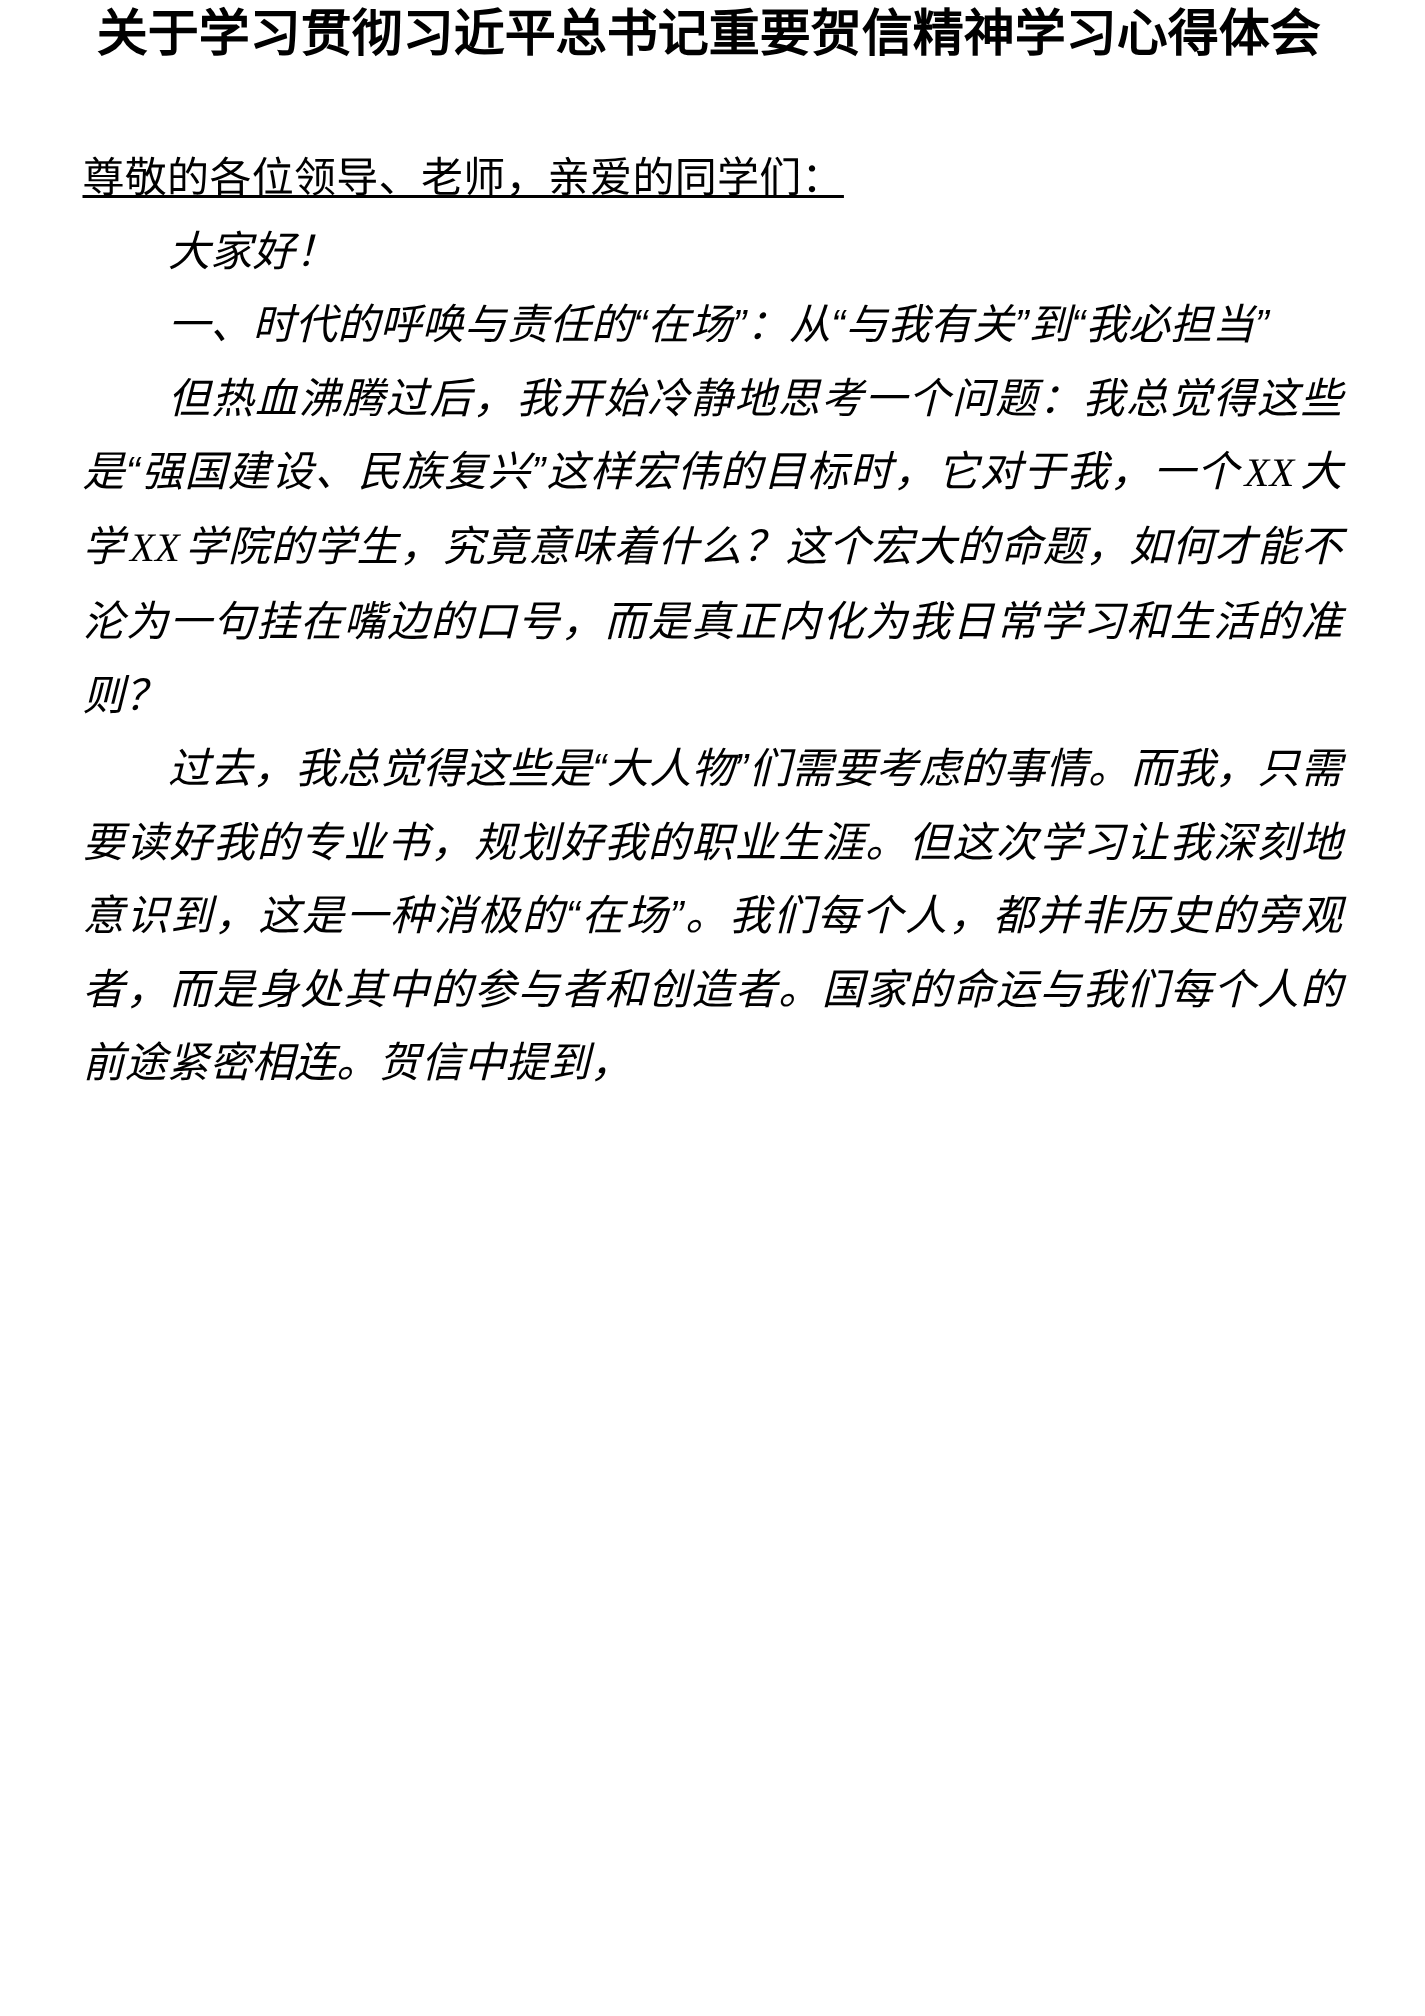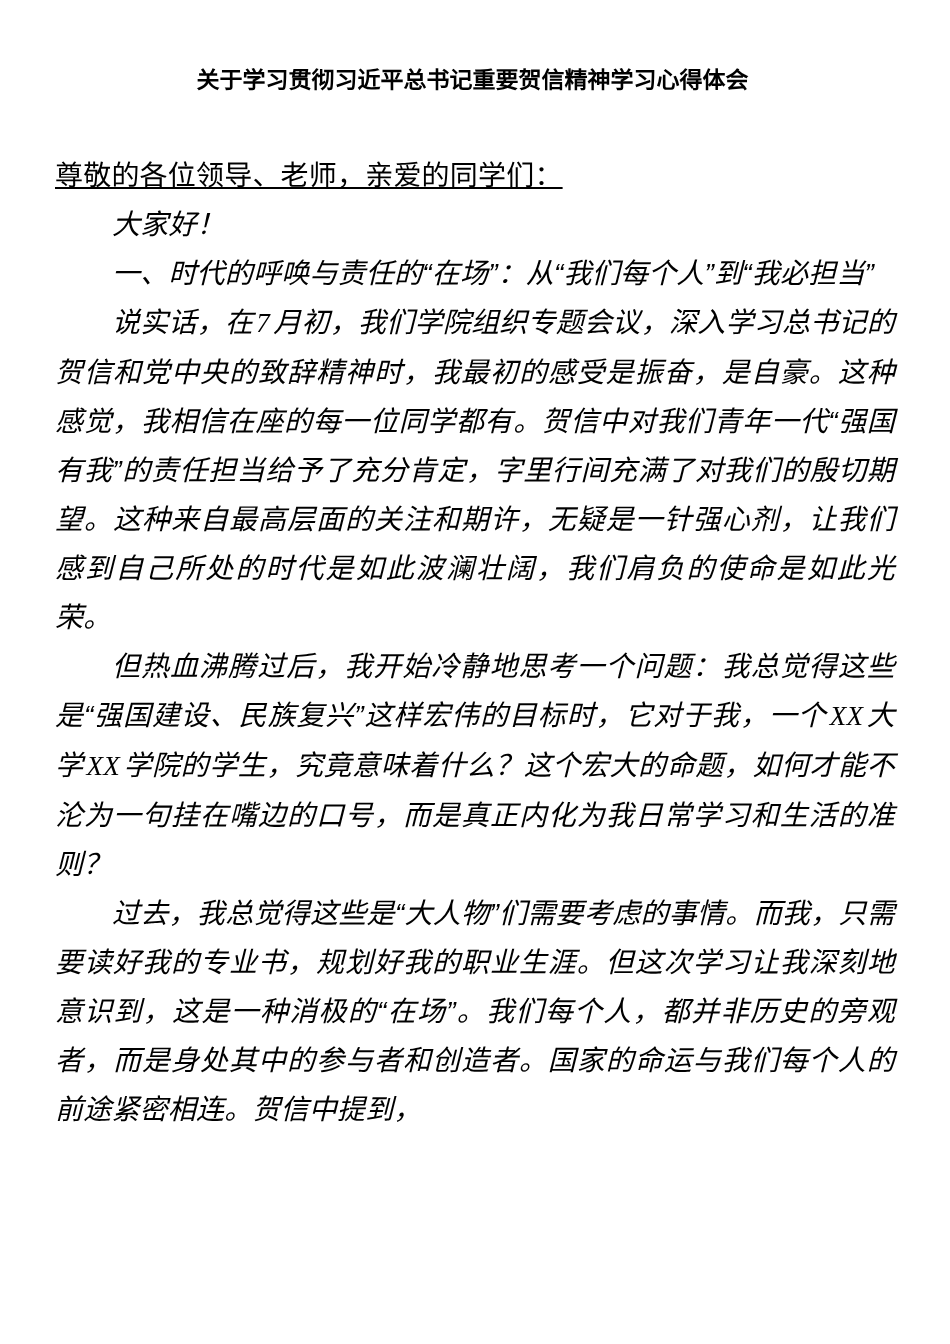--- a/index.html
+++ b/index.html
@@ -20,27 +20,26 @@
     overflow: hidden;
     box-sizing: border-box;
   }
   .doc-body {
     position: absolute;
     left: 55px;
     top: 0;
     width: 840px;
   }
   .doc-title {
-    font-size: 23px;
+    font-size: 34px;
     font-weight: bold;
     line-height: 46px;
     text-align: center;
     letter-spacing: 0px;
     margin: 0;
-    padding-top: 57px;
     width: 835px;
     font-family: "Liberation Sans", "DejaVu Sans", sans-serif;
   }
   .para {
     font-size: 28px;
     line-height: 49px;
     text-align: justify;
     text-justify: inter-ideograph;
     margin: 0;
     letter-spacing: 0.2px;
@@ -73,23 +72,22 @@
 
     <h1 class="doc-title">关于学习贯彻习近平总书记重要贺信精神学习心得体会</h1>
 
     <div class="spacer-after-title"></div>
 
     <p class="para flush">尊敬的各位领导、老师，亲爱的同学们：</p>
 
     <p class="para indent">大家好！</p>
 
 
-    <p class="para indent">一、时代的呼唤与责任的“在场”：从“我们每个人”到“我必担当”</p>
+    <p class="para indent">一、时代的呼唤与责任的“在场”：从“与我有关”到“我必担当”</p>
 
-    <p class="para indent"><span>说实话，在</span><span class="lat">7</span><span>月初，我们学院组织专题会议，深入学习总书记的贺信和党中央的致辞精神时，我最初的感受是振奋，是自豪。这种感觉，我相信在座的每一位同学都有。贺信中对我们青年一代“强国有我”的责任担当给予了充分肯定，字里行间充满了对我们的殷切期望。这种来自最高层面的关注和期许，无疑是一针强心剂，让我们感到自己所处的时代是如此波澜壮阔，我们肩负的使命是如此光荣。</span></p>
 
     <p class="para indent"><span>但热血沸腾过后，我开始冷静地思考一个问题：我总觉得这些是“强国建设、民族复兴”这样宏伟的目标时，它对于我，一个</span><span class="lat">XX</span><span>大学</span><span class="lat">XX</span><span>学院的学生，究竟意味着什么？这个宏大的命题，如何才能不沦为一句挂在嘴边的口号，而是真正内化为我日常学习和生活的准则？</span></p>
 
     <p class="para indent">过去，我总觉得这些是“大人物”们需要考虑的事情。而我，只需要读好我的专业书，规划好我的职业生涯。但这次学习让我深刻地意识到，这是一种消极的“在场”。我们每个人，都并非历史的旁观者，而是身处其中的参与者和创造者。国家的命运与我们每个人的前途紧密相连。贺信中提到，</p>
 
   </div>
 
 </div>
 
 </body></html>

